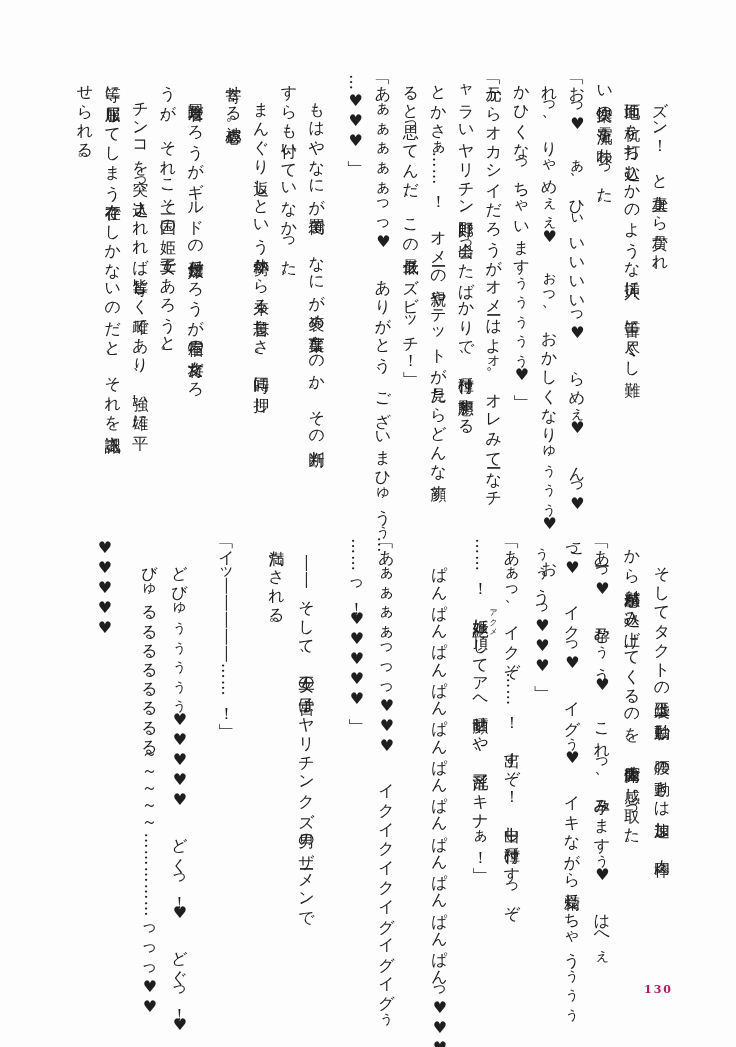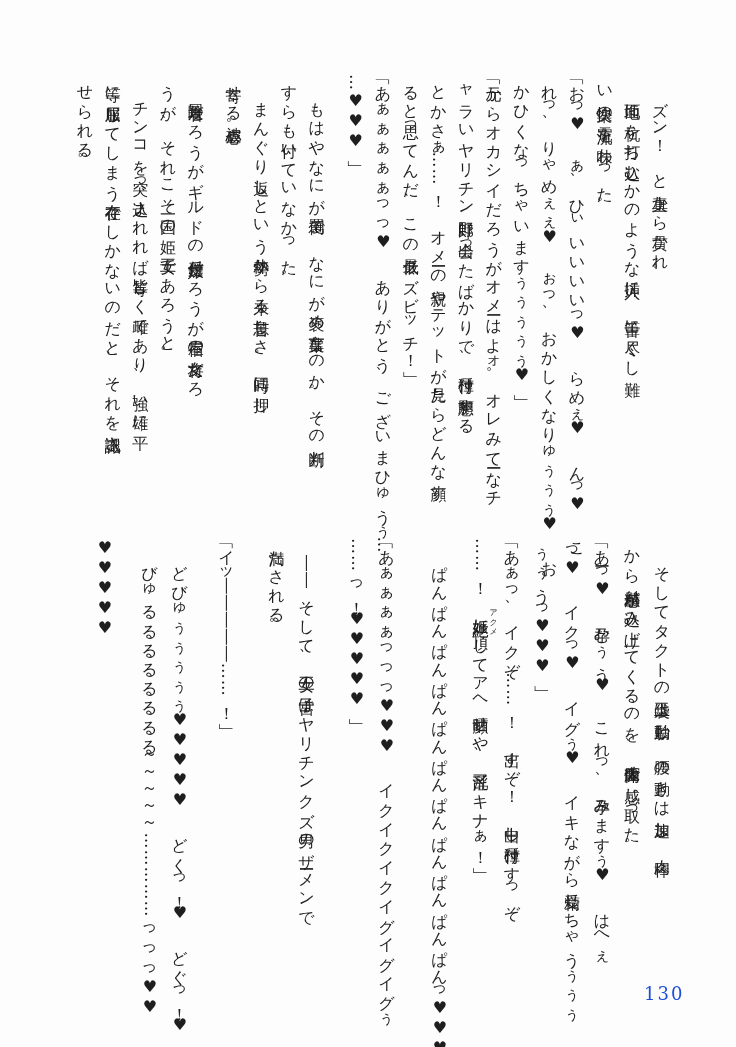--- a/index.html
+++ b/index.html
@@ -33,23 +33,24 @@
   #bottom-band .line { line-height: 30px; }
   .line.indent { text-indent: 17px; }
   ruby rt {
     font-size: 8px;
     letter-spacing: 0;
     color: #1e1e1e;
   }
   .page-number {
     position: absolute;
     top: 983px; left: 644px;
-    font-size: 18px;
-    color: #1d4ed8;
+    font-size: 11px;
+    color: #be185d;
     letter-spacing: 2px;
+    font-weight: bold;
   }
 </style>
 </head>
 <body>
 
 <div class="page">
   <div id="top-band" class="band">
       <div class="line indent">ズン！　と真上から貫かれ。</div>
       <div class="line indent">地面に杭を打ち込むかのような挿入に、筆舌に尽くし難</div>
       <div class="line">い快楽の電流を味わった。</div>

